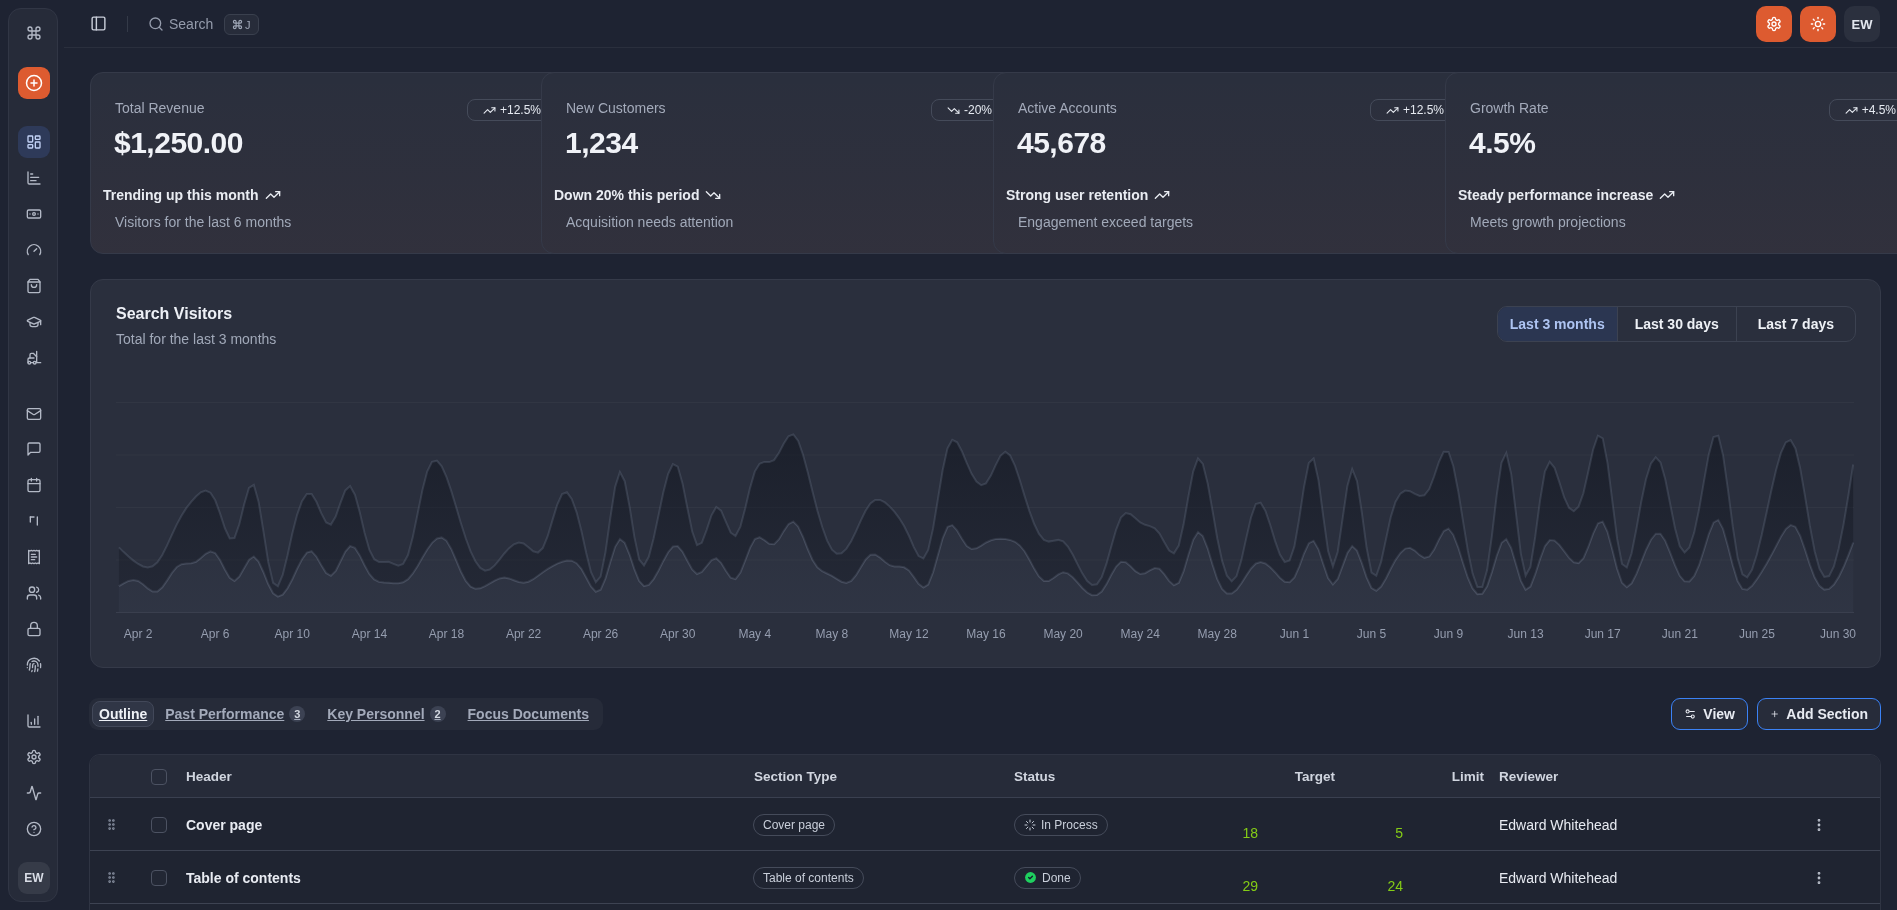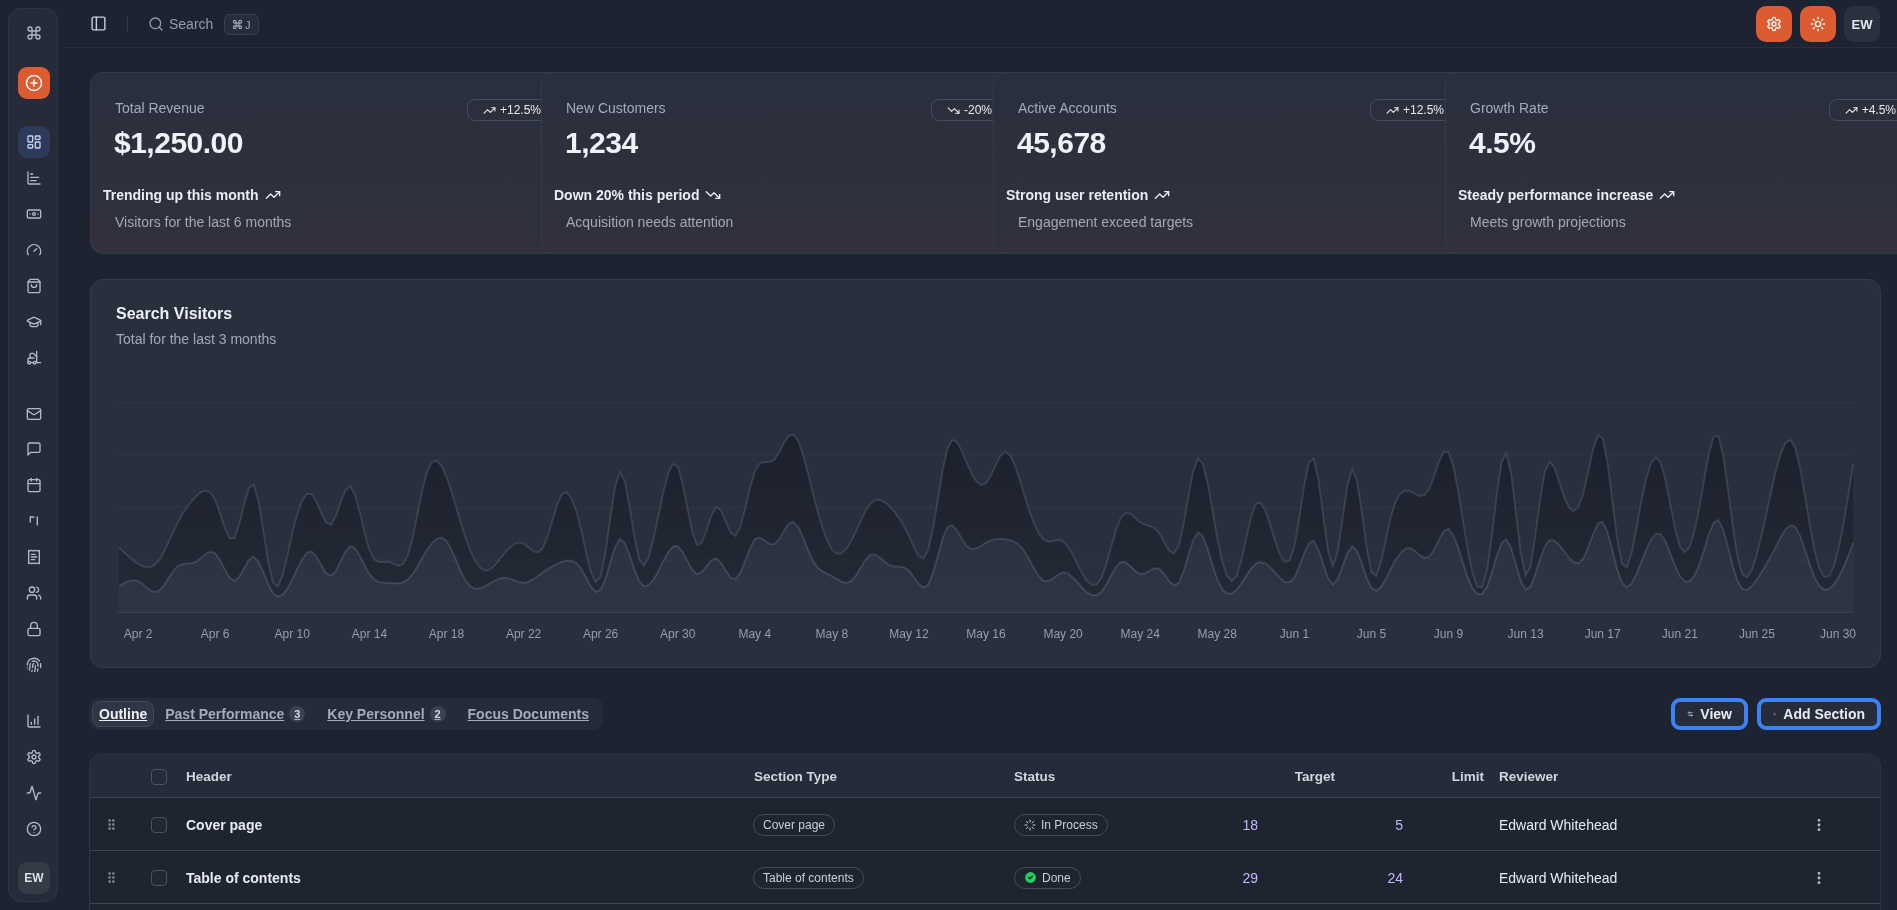--- a/index.html
+++ b/index.html
@@ -51,34 +51,34 @@
 .tglb:nth-child(2) { padding:0 17px; }
 .tglb:nth-child(3) { padding:0 21px; }
 
 
 #tabs { position:absolute; left:89px; top:698px; height:32px; background:#262b39; border-radius:9px;
   display:flex; align-items:center; padding:0 3px; }
 .tab { font-size:14px; font-weight:600; color:#a3aaba; padding:0 11px; height:26px; display:flex; align-items:center; gap:5px;text-decoration:underline; }
 .tab.on { background:#303646; border:1px solid #424859; border-radius:8px; color:#eef1f6; padding:0 6px; }
 .nb { width:16px; height:16px; border-radius:8px; background:#3c4253; color:#d3d8e1; font-size:11px; font-weight:600;
   display:flex; align-items:center; justify-content:center; }
-.obtn { position:absolute; top:698px; height:32px; background:#272c3a; border:4px solid #3b82f6; border-radius:9px;
+.obtn { position:absolute; top:698px; height:32px; background:#272c3a; border:1px solid #3b82f6; border-radius:9px;
   display:flex; align-items:center; gap:7px; font-size:14px; font-weight:600; color:#e8ebf2; padding:0 12px; white-space:nowrap; }
 
 
 #tablewrap { position:absolute; left:89px; top:754px; width:1792px; height:300px;
   background:#1f2431; border:1px solid #2f3443; border-radius:11px; overflow:hidden; }
 #thead { position:absolute; left:0; top:0; right:0; height:43px; background:#262b39; border-bottom:1px solid #3a4050; }
 .th { position:absolute; top:0; height:43px; display:flex; align-items:center; font-size:13.5px; font-weight:600; color:#d0d5df; }
 .row { position:absolute; left:0; right:0; height:53px; border-bottom:1px solid #3d4352; }
 .cell { position:absolute; top:0; height:53px; display:flex; align-items:center; font-size:14px; color:#e8ebf2; }
 .pill { height:22px; border:1px solid #454b5a; border-radius:11px; padding:0 9px; font-size:12px; color:#c9cfda;
   display:flex; align-items:center; gap:5px; }
 .chk { width:16px; height:16px; border:1px solid #4c5262; border-radius:4px; background:rgba(255,255,255,0.015); }
-.num { position:absolute; top:0; height:53px; display:flex; align-items:center; font-size:14px; color:#c4b5fd; }
+.num { position:absolute; top:8px; height:53px; display:flex; align-items:center; font-size:14px; color:#84cc16; }
 svg.ic { fill:none; stroke:currentColor; stroke-width:2; stroke-linecap:round; stroke-linejoin:round; display:block; }
 </style>
 </head>
 <body>
 
 <div id="sidebar">
  <div class="snav" style="top:8px">
       <svg class="ic" width="16" height="16" viewBox="0 0 24 24">
         <path d="M15 6v12a3 3 0 1 0 3-3H6a3 3 0 1 0 3 3V6a3 3 0 1 0-3 3h12a3 3 0 1 0-3-3"></path>
       </svg>
@@ -321,20 +321,25 @@
       </svg>+4.5%</div>
  <div class="cf1">Steady performance increase <svg class="ic" width="16" height="16" viewBox="0 0 24 24">
         <path d="M16 7h6v6"></path>
         <path d="m22 7-8.5 8.5-5-5L2 17"></path>
       </svg></div>
  <div class="cf2">Meets growth projections</div>
 </div>
 <div class="card" id="chartcard">
  <div id="chtitle">Search Visitors</div>
  <div id="chsub">Total for the last 3 months</div>
+ <div id="tgl">
+   <div class="tglb on">Last 3 months</div>
+   <div class="tglb">Last 30 days</div>
+   <div class="tglb">Last 7 days</div>
+ </div>
  <svg width="1791" height="389" viewBox="90 279 1791 389" style="position:absolute;left:0;top:0">
   <defs>
 <linearGradient id="gd" x1="0" y1="433" x2="0" y2="608" gradientUnits="userSpaceOnUse">
  <stop offset="0" stop-color="#10141e" stop-opacity="0.55"></stop>
  <stop offset="1" stop-color="#10141e" stop-opacity="0.22"></stop>
 </linearGradient>
 <linearGradient id="gm" x1="0" y1="519" x2="0" y2="611" gradientUnits="userSpaceOnUse">
  <stop offset="0" stop-color="#8696b4" stop-opacity="0.015"></stop>
  <stop offset="1" stop-color="#8696b4" stop-opacity="0.055"></stop>
 </linearGradient>

